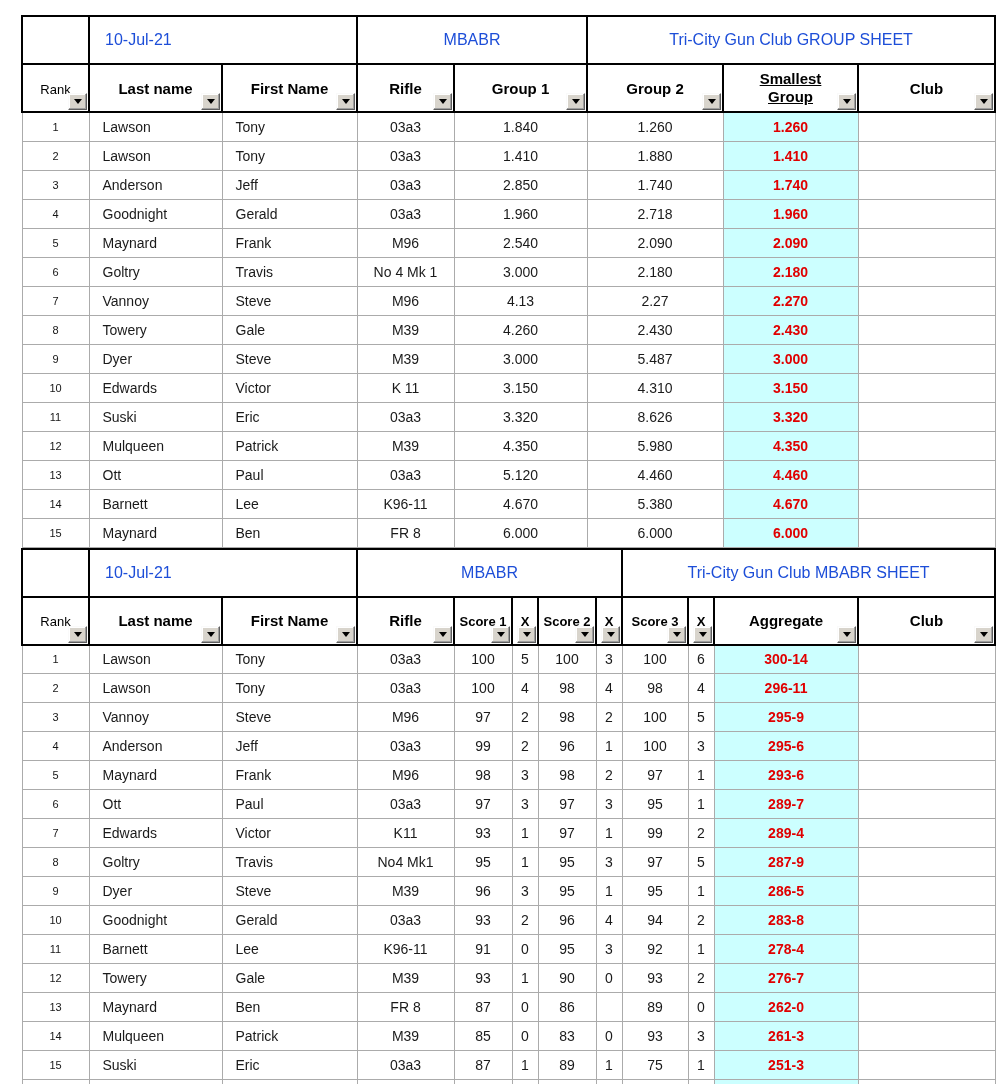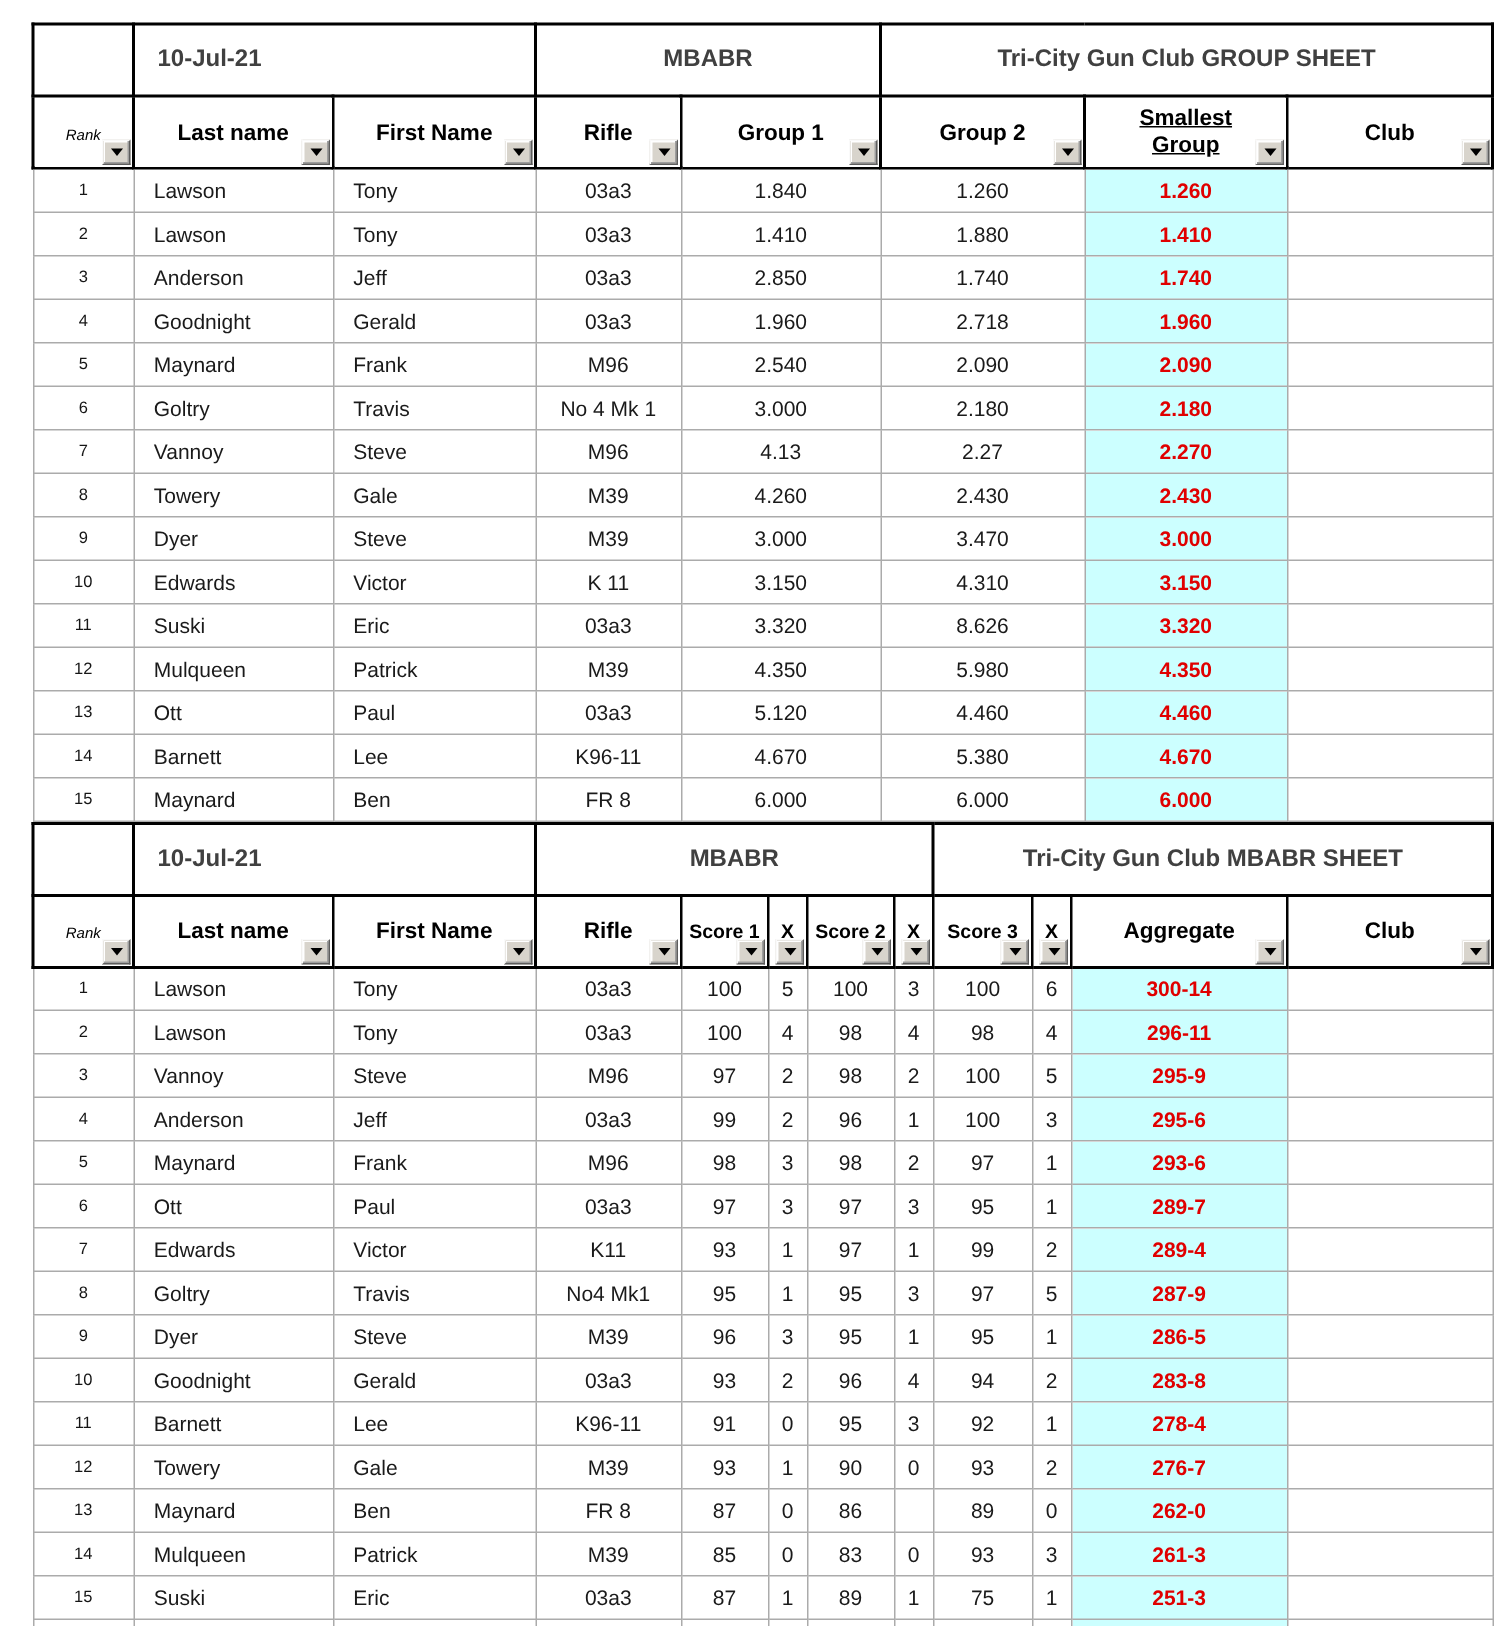--- a/index.html
+++ b/index.html
@@ -7,33 +7,33 @@
     width:999px;height:1084px;overflow:hidden;background:#ffffff;
     font-family:"Liberation Sans", sans-serif;
   }
   .page{padding:15px 0 0 21px;}
   table.sheet{border-collapse:collapse;table-layout:fixed;width:973px;}
   td,th{padding:0;margin:0;overflow:hidden;white-space:nowrap;}
 
   
   tr.banner-row{height:48px;}
   .bc{
-    border:2px solid #000;background:#fff;color:#404040;
-    font-weight:700;font-size:16px;text-align:center;vertical-align:middle;
+    border:2px solid #000;background:#fff;color:#1d4ed8;
+    font-weight:400;font-size:16px;text-align:center;vertical-align:middle;
   }
   .bc.date{text-align:left;padding-left:15px;}
 
   
   tr.header-row{height:48px;}
   .hc{
     border:2px solid #000;background:#fff;color:#000;position:relative;
     font-weight:700;font-size:15px;text-align:center;vertical-align:middle;
   }
   .hc .hlbl{display:inline-block;}
-  .hc.rk .hlbl{font-weight:400;font-size:10px;font-style:italic;}
+  .hc.rk .hlbl{font-weight:400;font-size:13px;}
   .hc.sc .hlbl{font-size:13px;}
   .hc.wrap .hlbl{max-width:80px;white-space:normal;line-height:1.2;text-decoration:underline;}
 
   
   .fb{
     position:absolute;right:1px;bottom:1px;width:17px;height:15px;
     background:#d8d4cc;
     border:1px solid #5d5d5d;border-top-color:#fafafa;border-left-color:#fafafa;
     box-shadow:inset -1px -1px 0 #9e9e9e, inset 1px 1px 0 #ffffff;
     display:flex;align-items:center;justify-content:center;
@@ -189,21 +189,21 @@
           <td class="dc ">2.430</td>
           <td class="dc best">2.430</td>
           <td class="dc "></td>
         </tr>
         <tr class="data-row">
           <td class="dc rank">9</td>
           <td class="dc name">Dyer</td>
           <td class="dc name">Steve</td>
           <td class="dc ">M39</td>
           <td class="dc ">3.000</td>
-          <td class="dc ">3.470</td>
+          <td class="dc ">5.487</td>
           <td class="dc best">3.000</td>
           <td class="dc "></td>
         </tr>
         <tr class="data-row">
           <td class="dc rank">10</td>
           <td class="dc name">Edwards</td>
           <td class="dc name">Victor</td>
           <td class="dc ">K 11</td>
           <td class="dc ">3.150</td>
           <td class="dc ">4.310</td>

